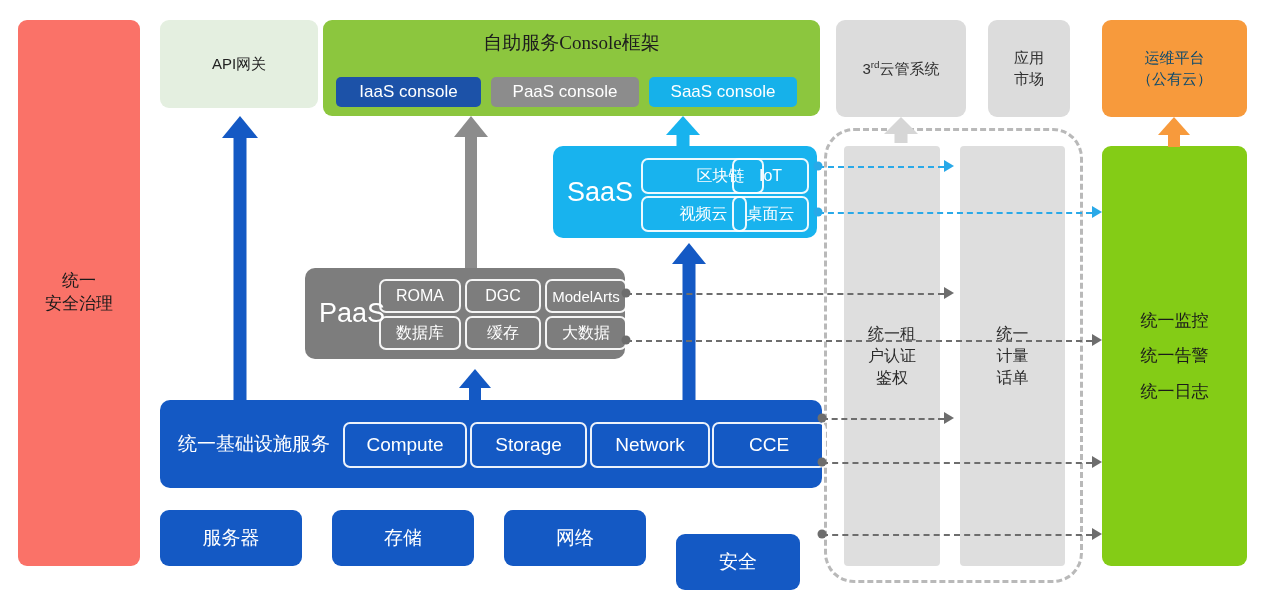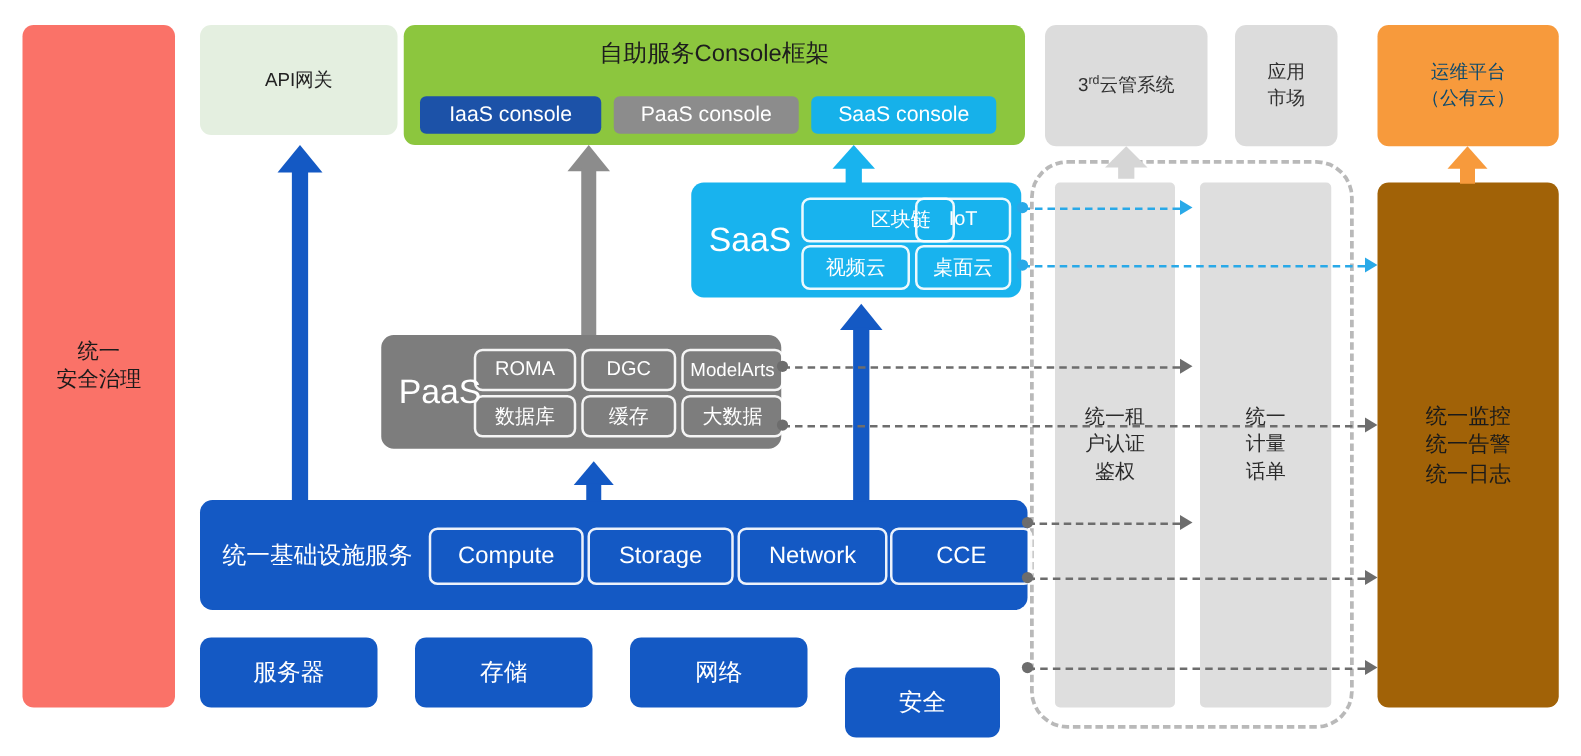--- a/index.html
+++ b/index.html
@@ -20,25 +20,26 @@
 
   
   .panel-red{
     background:#fa7268;
     border-radius:9px;
     color:#1a1a1a;
     font-size:17px;
     line-height:1.35;
   }
   .panel-orange{
-    background:#a16207;
+    background:#84cc16;
     border-radius:9px;
     color:#1a1a1a;
     font-size:17px;
     line-height:1.38;
+    gap:12px;
   }
   .panel-orange-top{
     background:#f79a3c;
     border-radius:9px;
     color:#0c4a6e;
     font-size:15px;
     line-height:1.35;
   }
 
   
@@ -59,20 +60,21 @@
   
   .console-frame{
     background:#8cc63e;
     border-radius:9px;
   }
   .console-title{
     position:absolute;left:0;right:0;top:10px;
     text-align:center;
     font-size:19px;
     color:#1d1d1d;
+    font-family:Liberation Serif, serif;
   }
   .console-chip{
     position:absolute;
     height:30px;
     border-radius:5px;
     display:flex;align-items:center;justify-content:center;
     color:#ffffff;
     font-size:17px;
     white-space:nowrap;
   }
@@ -225,21 +227,21 @@
   </div>
 
   <div class="abs block-saas" style="left:553px;top:146px;width:264px;height:92px;">
     <div class="block-label" style="left:14px;top:0;height:92px;">SaaS</div>
     <div class="pill" style="left:88px;top:12px;width:83px;height:32px;padding-left:36px;">
       <span>区块链</span>
       </div>
     <div class="pill" style="left:179px;top:12px;width:73px;height:32px;">
       <span>IoT</span>
       </div>
-    <div class="pill" style="left:88px;top:50px;width:83px;height:32px;">
+    <div class="pill" style="left:88px;top:50px;width:83px;height:32px;padding-left:19px;">
       <span>视频云</span>
       </div>
     <div class="pill" style="left:179px;top:50px;width:73px;height:32px;">
       <span>桌面云</span>
       </div>
   </div>
 
   <div class="abs block-paas" style="left:305px;top:268px;width:320px;height:91px;">
     <div class="block-label" style="left:14px;top:0;height:91px;">PaaS</div>
     <div class="pill" style="left:74px;top:11px;width:78px;height:30px;">

